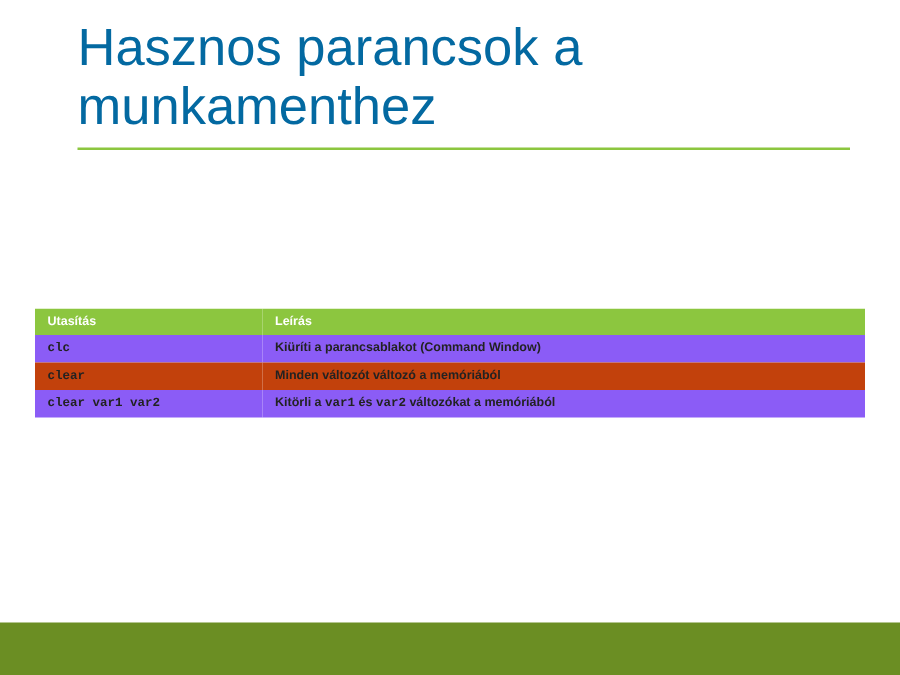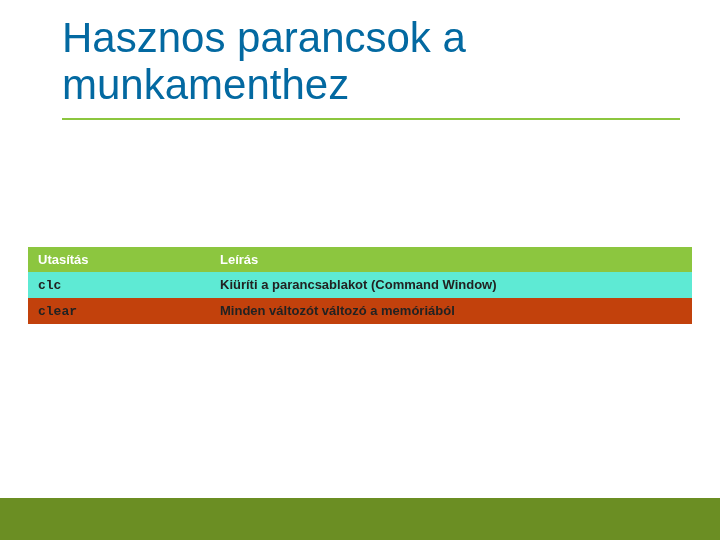--- a/index.html
+++ b/index.html
@@ -24,36 +24,36 @@
   }
   .table-wrap {
     position: absolute;
     top: 247px;
     left: 28px;
     width: 664px;
   }
   table {
     width: 100%;
     border-collapse: collapse;
-    font-size: 13px;
+    font-size: 10px;
   }
   th {
     background: #8cc63f;
     color: #ffffff;
     text-align: left;
     font-weight: 700;
     padding: 5px 10px;
   }
   td {
     padding: 5px 10px;
     vertical-align: middle;
     color: #222;
     font-weight: 600;
   }
-  tr.odd td { background: #5eead4; }
+  tr.odd td { background: #8b5cf6; }
   tr.even td { background: #c2410c; }
   td.cmd, .mono { font-family: "Courier New", monospace; font-weight: 600; }
   .footer {
     position: absolute;
     left: 0; right: 0; bottom: 0;
     height: 42px;
     background: #6b8e23;
   }
   .col-cmd { width: 182px; }
 </style>
@@ -83,17 +83,23 @@
         <td>
           <span>Kiüríti a parancsablakot (Command Window)</span><span class="mono"></span><span></span><span class="mono"></span><span></span>
         </td>
       </tr>
       <tr class="even">
         <td class="cmd">clear</td>
         <td>
           <span>Minden változót változó a memóriából</span><span class="mono"></span><span></span><span class="mono"></span><span></span>
         </td>
       </tr>
+      <tr class="odd">
+        <td class="cmd">clear var1 var2</td>
+        <td>
+          <span>Kitörli a </span><span class="mono">var1</span><span> és </span><span class="mono">var2</span><span> változókat a memóriából</span>
+        </td>
+      </tr>
     </tbody>
   </table>
 </div>
 
 <div class="footer"></div>
 
 </body></html>

